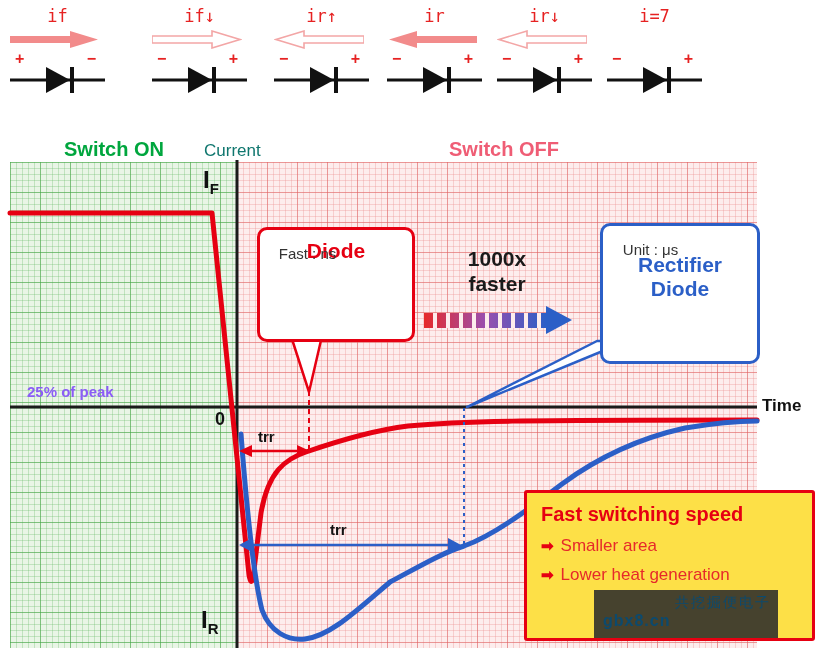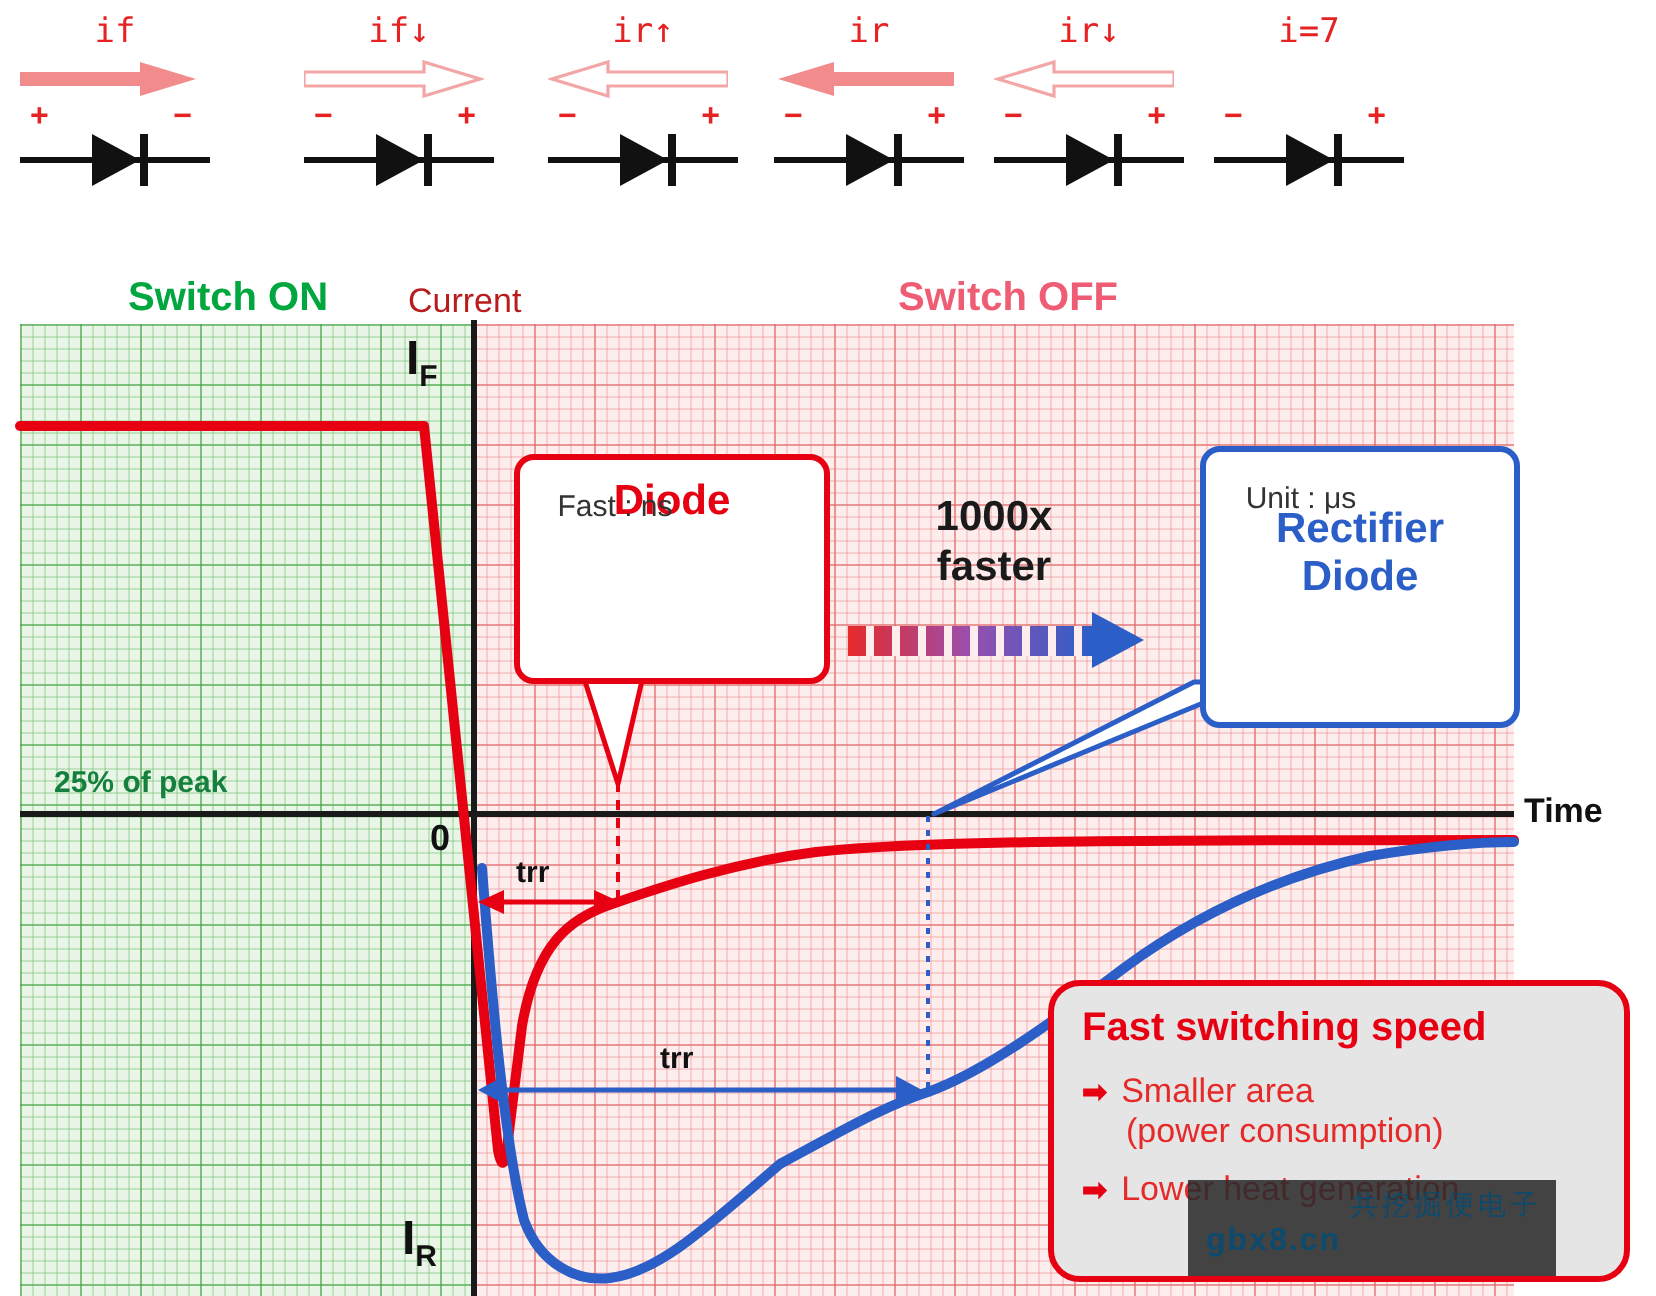--- a/index.html
+++ b/index.html
@@ -43,27 +43,27 @@
   .red-dash{stroke:#e60012;stroke-width:2;stroke-dasharray:5 4;}
   .blue-dash{stroke:#2b5fc7;stroke-width:2;stroke-dasharray:3 4;}
   .red-meas{stroke:#e60012;stroke-width:2.5;}
   .blue-meas{stroke:#2b5fc7;stroke-width:2.5;}
   .red-head{fill:#e60012;}.blue-head{fill:#2b5fc7;}
   .tail-red{fill:#fff;stroke:#e60012;stroke-width:2.5;stroke-linejoin:round;}
   .tail-blue{fill:#fff;stroke:#2b5fc7;stroke-width:2.5;stroke-linejoin:round;}
 
   
   .lbl-on{left:64px;top:138px;font-size:20px;font-weight:bold;color:#00a63e;}
-  .lbl-cur{left:204px;top:141px;font-size:17px;color:#b91c1c;}
+  .lbl-cur{left:204px;top:141px;font-size:17px;color:#0f766e;}
   .lbl-off{left:449px;top:138px;font-size:20px;font-weight:bold;color:#ef5d75;}
   .lbl-if{left:203px;top:166px;font-size:24px;font-weight:bold;}
   .lbl-ir{left:201px;top:606px;font-size:24px;font-weight:bold;}
   .lbl-if sub,.lbl-ir sub{font-size:15px;}
   .lbl-zero{left:215px;top:409px;font-size:18px;font-weight:bold;}
-  .lbl-peak{left:27px;top:383px;font-size:15px;font-weight:bold;color:#15803d;}
+  .lbl-peak{left:27px;top:383px;font-size:15px;font-weight:bold;color:#8b5cf6;}
   .lbl-time{left:762px;top:396px;font-size:17px;font-weight:bold;}
   .lbl-trr{font-size:15px;font-weight:bold;color:#111;}
   .trr-red{left:258px;top:428px;}
   .trr-blue{left:330px;top:521px;}
 
   
   .callout{position:absolute;background:#fff;border-radius:10px;text-align:center;}
   .callout .title{font-size:21px;font-weight:bold;line-height:1.12;}
   .callout .unit{font-size:15px;color:#333;margin-top:9px;}
   .co-red{left:257px;top:227px;width:152px;height:100px;border:3px solid #e60012;padding-top:9px;}
@@ -76,21 +76,21 @@
   .grad-bar{left:424px;top:313px;width:122px;height:15px;
     background-image:
       repeating-linear-gradient(90deg, transparent 0 9px, #fdeded 9px 13px),
       linear-gradient(90deg,#e62a2a,#9a4fae,#2b5fc7);}
   .grad-head{left:546px;top:306px;width:0;height:0;
     border-top:14px solid transparent;border-bottom:14px solid transparent;
     border-left:26px solid #2b5fc7;}
 
   
   .benefits{position:absolute;left:524px;top:490px;width:271px;height:125px;
-    background:#e5e5e5;border:3px solid #e60012;border-radius:16px;padding:10px 0 10px 14px;}
+    background:#fde047;border:3px solid #e60012;border-radius:3px;padding:10px 0 10px 14px;}
   .benefits .b-title{font-size:20px;font-weight:bold;color:#e60012;margin-bottom:10px;}
   .b-row{display:flex;gap:7px;font-size:17px;color:#e62a2a;margin-top:4px;align-items:baseline;}
   .b-row .bl{font-weight:bold;color:#e60012;font-size:15px;}
   .b-indent{margin-left:22px;margin-top:0;}
   .b-gap{margin-top:9px;}
 
   
   .watermark{position:absolute;left:594px;top:590px;width:184px;height:48px;
     background:rgba(42,42,42,.87);color:#0c4a6e;overflow:hidden;}
   .wm1{display:block;text-align:right;font-size:14px;padding:4px 7px 0 0;letter-spacing:2px;}
@@ -272,23 +272,20 @@
   </div>
   <div class="abs grad-bar"></div>
   <div class="abs grad-head"></div>
 
   <div class="benefits">
     <div class="b-title">Fast switching speed</div>
     <div class="b-row">
       <span class="bl">➡</span>
       <span>Smaller area</span>
     </div>
-    <div class="b-row b-indent">
-      <span>(power consumption)</span>
-    </div>
     <div class="b-row b-gap">
       <span class="bl">➡</span>
       <span>Lower heat generation</span>
     </div>
   </div>
 
   <div class="watermark">
     <span class="wm1">共挖掘便电子</span>
     <span class="wm2">gbx8.cn</span>
   </div>

